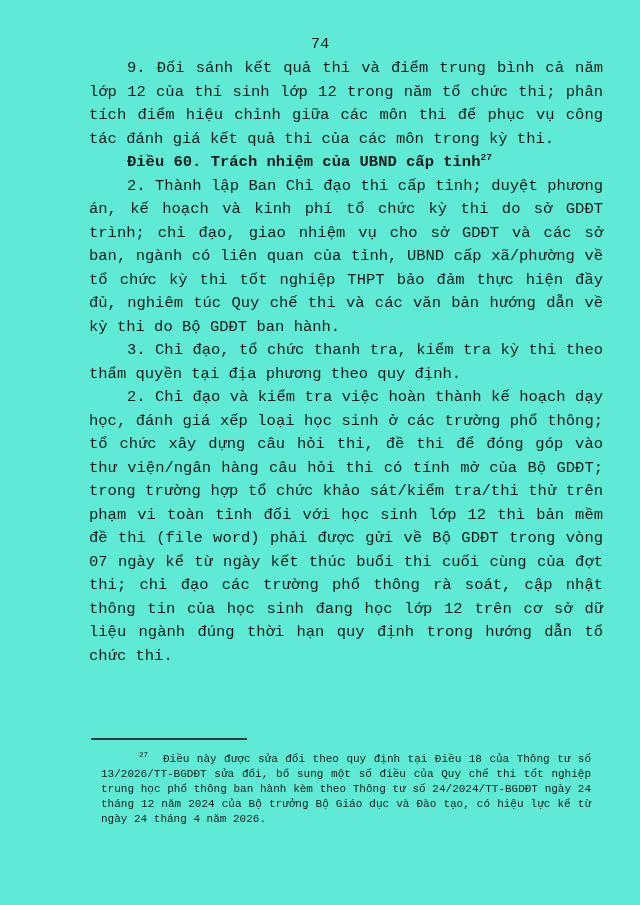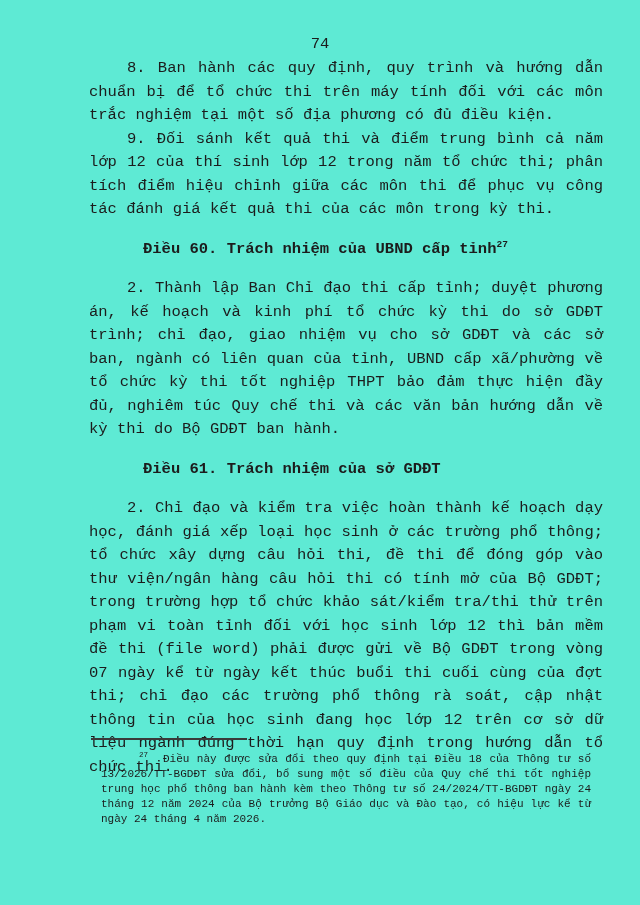--- a/index.html
+++ b/index.html
@@ -23,21 +23,21 @@
     margin: 3px 37px 0 89px;
     font-size: 15.5px;
     line-height: 23.5px;
     text-align: justify;
   }
   .para {
     margin: 0;
     text-indent: 38px;
   }
   .heading {
-    margin: 16px;
+    margin: 0;
     text-indent: 38px;
     font-weight: bold;
     text-align: left;
   }
   sup.fn-ref {
     font-size: 9.5px;
     line-height: 0;
     font-weight: bold;
   }
   .footnote {
@@ -67,31 +67,30 @@
 </style>
 </head>
 <body>
 
 <div class="page">
 
   <div class="page-number">74</div>
 
   <div class="body-text">
 
-    <p class="para">8. Ban hành các quy định, quy trình và hướng dẫn chuẩn bị để tổ chức thi trên máy tính đối với các môn trắc nghiệm tại một số địa phương có đủ điều kiện.</p>
 
     <p class="para">9. Đối sánh kết quả thi và điểm trung bình cả năm lớp 12 của thí sinh lớp 12 trong năm tổ chức thi; phân tích điểm hiệu chỉnh giữa các môn thi để phục vụ công tác đánh giá kết quả thi của các môn trong kỳ thi.</p>
 
     <p class="heading"><span>Điều 60. Trách nhiệm của UBND cấp tỉnh</span><sup class="fn-ref">27</sup></p>
 
 
     <p class="para">2. Thành lập Ban Chỉ đạo thi cấp tỉnh; duyệt phương án, kế hoạch và kinh phí tổ chức kỳ thi do sở GDĐT trình; chỉ đạo, giao nhiệm vụ cho sở GDĐT và các sở ban, ngành có liên quan của tỉnh, UBND cấp xã/phường về tổ chức kỳ thi tốt nghiệp THPT bảo đảm thực hiện đầy đủ, nghiêm túc Quy chế thi và các văn bản hướng dẫn về kỳ thi do Bộ GDĐT ban hành.</p>
 
+    <p class="para">3. Chỉ đạo, tổ chức thanh tra, kiểm tra kỳ thi theo thẩm quyền tại địa phương theo quy định.</p>
 
-    <p class="heading"><span>Điều 61. Trách nhiệm của sở GDĐT</span></p>
 
 
     <p class="para">2. Chỉ đạo và kiểm tra việc hoàn thành kế hoạch dạy học, đánh giá xếp loại học sinh ở các trường phổ thông; tổ chức xây dựng câu hỏi thi, đề thi để đóng góp vào thư viện/ngân hàng câu hỏi thi có tính mở của Bộ GDĐT; trong trường hợp tổ chức khảo sát/kiểm tra/thi thử trên phạm vi toàn tỉnh đối với học sinh lớp 12 thì bản mềm đề thi (file word) phải được gửi về Bộ GDĐT trong vòng 07 ngày kể từ ngày kết thúc buổi thi cuối cùng của đợt thi; chỉ đạo các trường phổ thông rà soát, cập nhật thông tin của học sinh đang học lớp 12 trên cơ sở dữ liệu ngành đúng thời hạn quy định trong hướng dẫn tổ chức thi.</p>
 
   </div>
 
   <div class="footnote">
     <div class="footnote-rule"></div>
     <p class="footnote-text"><sup class="fn-marker">27</sup>&nbsp;&nbsp;<span>Điều này được sửa đổi theo quy định tại Điều 18 của Thông tư số 13/2026/TT-BGDĐT sửa đổi, bổ sung một số điều của Quy chế thi tốt nghiệp trung học phổ thông ban hành kèm theo Thông tư số 24/2024/TT-BGDĐT ngày 24 tháng 12 năm 2024 của Bộ trưởng Bộ Giáo dục và Đào tạo, có hiệu lực kể từ ngày 24 tháng 4 năm 2026.</span></p>
   </div>

